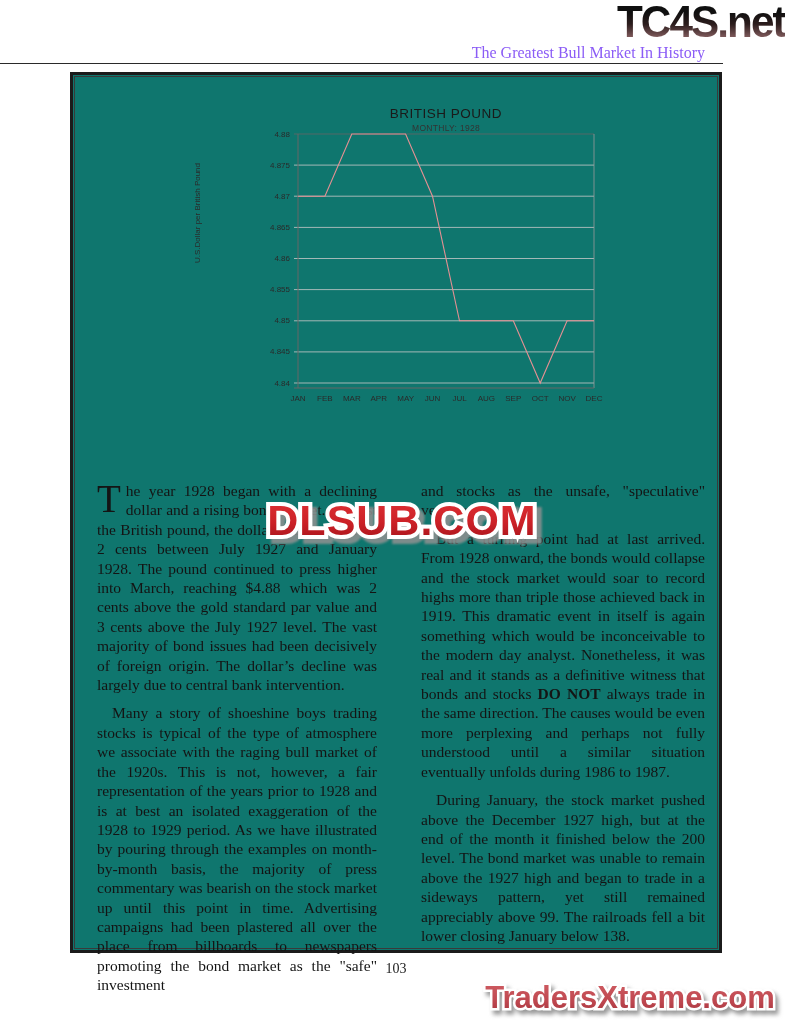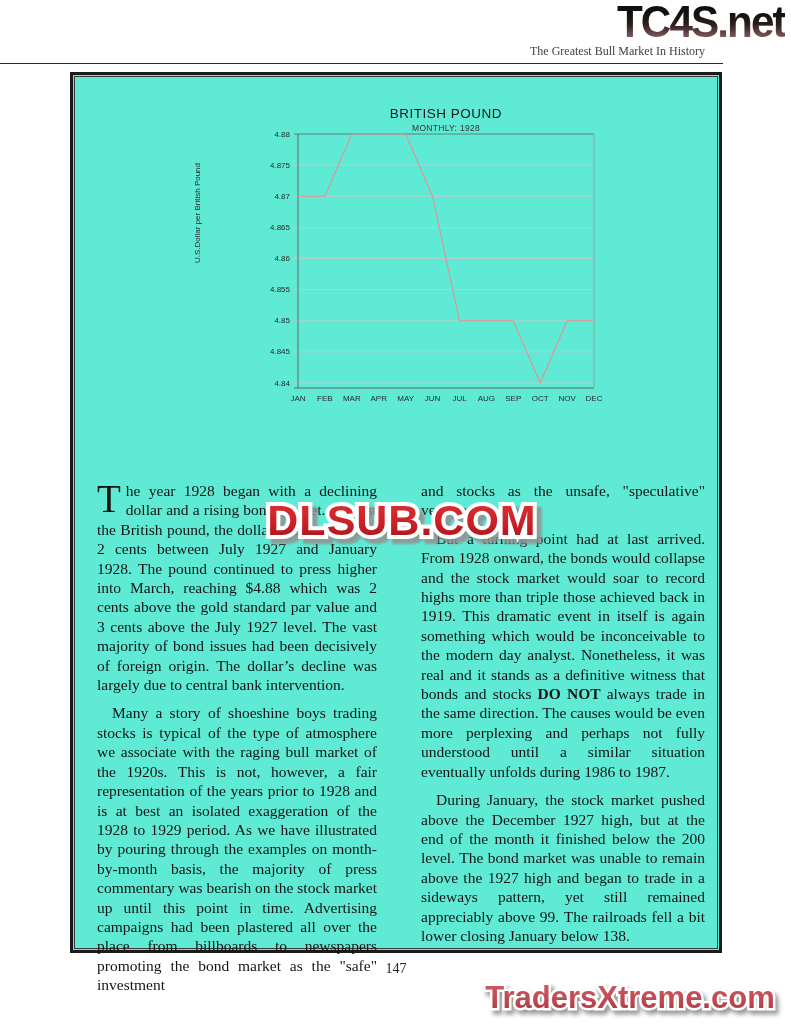--- a/index.html
+++ b/index.html
@@ -6,26 +6,26 @@
   body{width:791px;height:1024px;position:relative;background:#ffffff;
        font-family:"Liberation Serif", serif;color:#111;overflow:hidden;}
 
   
   .site-logo{position:absolute;top:0px;right:6px;
     font-family:"Liberation Sans", sans-serif;font-weight:bold;font-size:44px;
     letter-spacing:-2px;line-height:1;transform:scaleX(.96);transform-origin:right;
     background:linear-gradient(180deg,#101010 28%,#2c1d1d 55%,#94696b 92%);
     -webkit-background-clip:text;background-clip:text;color:transparent;}
   .tagline{position:absolute;top:44px;left:0;width:705px;text-align:right;
-    font-size:12px;color:#404040;}
+    font-size:16px;color:#8b5cf6;}
   .header-rule{position:absolute;top:63px;left:0;width:723px;height:1px;background:#2a2a2a;}
 
   
   .page-box{position:absolute;left:70px;top:72px;width:652px;height:881px;
-    border:3px solid #1b1b1b;box-sizing:border-box;background:#5eead4;}
+    border:3px solid #1b1b1b;box-sizing:border-box;background:#0f766e;}
   .page-box-inner{position:absolute;inset:1px;border:1px solid #3a3a3a;}
 
   
   .chart-svg{position:absolute;left:0;top:0;}
   .chart-title{font-family:"Liberation Sans", sans-serif;font-size:13.5px;fill:#1a1a1a;letter-spacing:.5px;}
   .chart-subtitle{font-family:"Liberation Sans", sans-serif;font-size:8.5px;fill:#333;letter-spacing:.3px;}
   .tick{font-family:"Liberation Sans", sans-serif;font-size:8px;fill:#2a2a2a;}
   .ylab{font-family:"Liberation Sans", sans-serif;font-size:8px;fill:#2a2a2a;}
 
   
@@ -114,21 +114,21 @@
   <defs>
     <linearGradient id="wm-red" x1="0" y1="0" x2="0" y2="1">
       <stop offset="0" stop-color="#e03236"></stop>
       <stop offset="0.55" stop-color="#cc2127"></stop>
       <stop offset="1" stop-color="#a2121a"></stop>
     </linearGradient>
   </defs>
   <text x="150" y="47" text-anchor="middle" font-family="Liberation Sans, sans-serif" font-weight="bold" font-size="43" letter-spacing="1" stroke="#ffffff" stroke-width="8" paint-order="stroke" fill="url(#wm-red)">DLSUB.COM</text>
 </svg>
 
-<div class="page-number">147</div>
+<div class="page-number">103</div>
 
 <svg class="footer-logo" width="318" height="46" viewBox="0 0 318 46">
   <defs>
     <linearGradient id="fl-red" x1="0" y1="0" x2="0" y2="1">
       <stop offset="0" stop-color="#d05e64"></stop>
       <stop offset="0.6" stop-color="#bf4850"></stop>
       <stop offset="1" stop-color="#a5343d"></stop>
     </linearGradient>
   </defs>
   <text x="159" y="34" text-anchor="middle" font-family="Liberation Sans, sans-serif" font-weight="bold" font-size="31" letter-spacing="0" stroke="#ffffff" stroke-width="5" paint-order="stroke" fill="url(#fl-red)">TradersXtreme.com</text>

